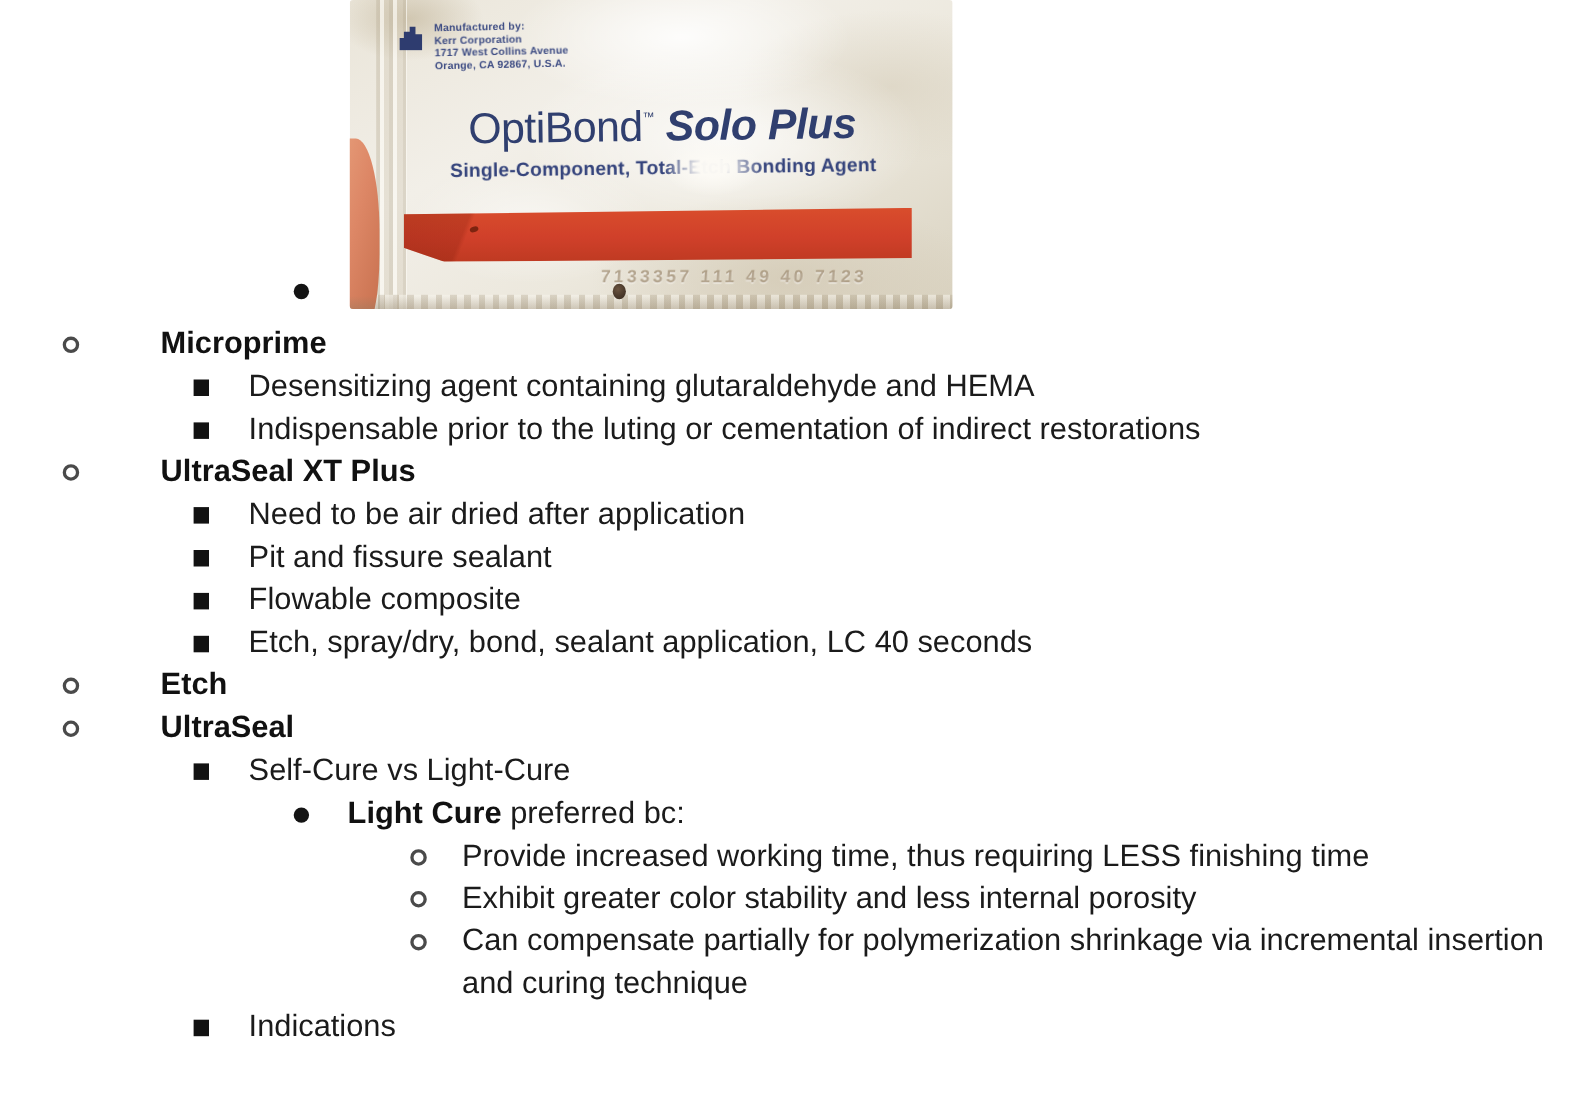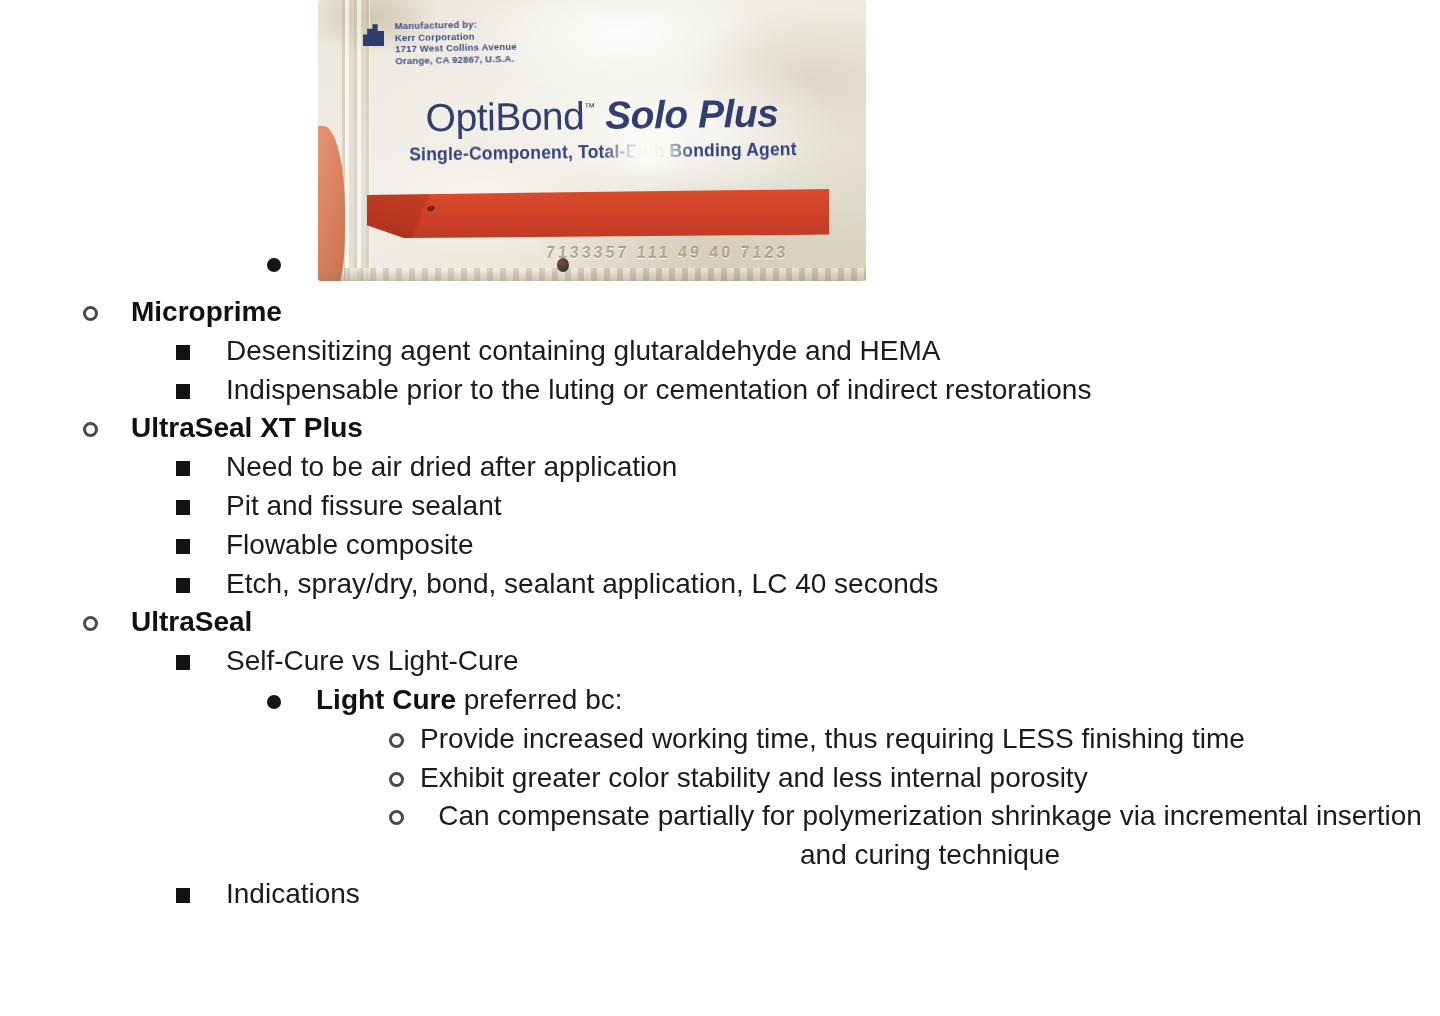--- a/index.html
+++ b/index.html
@@ -3,26 +3,26 @@
 <meta charset="utf-8">
 <style>
   html,body { margin:0; padding:0; background:#ffffff; }
   body { font-family:"Liberation Sans","DejaVu Sans",sans-serif; }
   .page { position:relative; width:1440px; height:1016px; background:#ffffff; overflow:hidden; color:#1b1b1b; }
 
   
   #list { }
   .li { display:flex; align-items:flex-start; max-width:1240px; font-size:28px; line-height:38.8px; color:#1b1b1b; }
   .bb { flex:0 0 48px; }
-  .lvl2 { padding-left:83px; }
+  .lvl2 { padding-left:57px;gap:41px; }
   .lvl3 { padding-left:159px;margin-left:17px; }
   .lvl3 .bb { flex-basis:50px; }
   .lvl4 { padding-left:267px; }
   .lvl4 .bb { flex-basis:49px; }
-  .lvl5 { padding-left:373px;text-align:center; }
+  .lvl5 { padding-left:373px; }
   .lvl5 .bb { flex-basis:47px; }
   .glyph { display:inline-block; }
   .glyph.disc   { width:14px; height:14px; background:#141414; border-radius:50%; margin-top:12px; }
   .glyph.circle { width:9px;  height:9px;  border:3px solid #4a4a4a; border-radius:50%; margin-top:12px; background:transparent; }
   .glyph.square { width:14px; height:15px; background:#121212; margin-top:12px; }
   .tx { white-space:normal; }
   .bold { font-weight:700; color:#111; }
   .smear { font-weight:700; font-style:italic; text-decoration:underline; text-decoration-thickness:2.5px; text-underline-offset:4px; }
 
   
@@ -137,20 +137,24 @@
       <div class="li lvl3">
         <span class="bb"><span class="glyph square"></span></span>
         <div class="tx"><span>Flowable composite</span></div>
       </div>
       <div class="li lvl3">
         <span class="bb"><span class="glyph square"></span></span>
         <div class="tx"><span>Etch, spray/dry, bond, sealant application, LC 40 seconds</span></div>
       </div>
       <div class="li lvl2">
         <span class="bb"><span class="glyph circle"></span></span>
+        <div class="tx"><span class="bold">Etch</span></div>
+      </div>
+      <div class="li lvl2">
+        <span class="bb"><span class="glyph circle"></span></span>
         <div class="tx"><span class="bold">UltraSeal</span></div>
       </div>
       <div class="li lvl3">
         <span class="bb"><span class="glyph square"></span></span>
         <div class="tx"><span>Self-Cure vs Light-Cure</span></div>
       </div>
       <div class="li lvl4">
         <span class="bb"><span class="glyph disc"></span></span>
         <div class="tx"><span class="bold">Light Cure</span><span> preferred bc:</span></div>
       </div>

